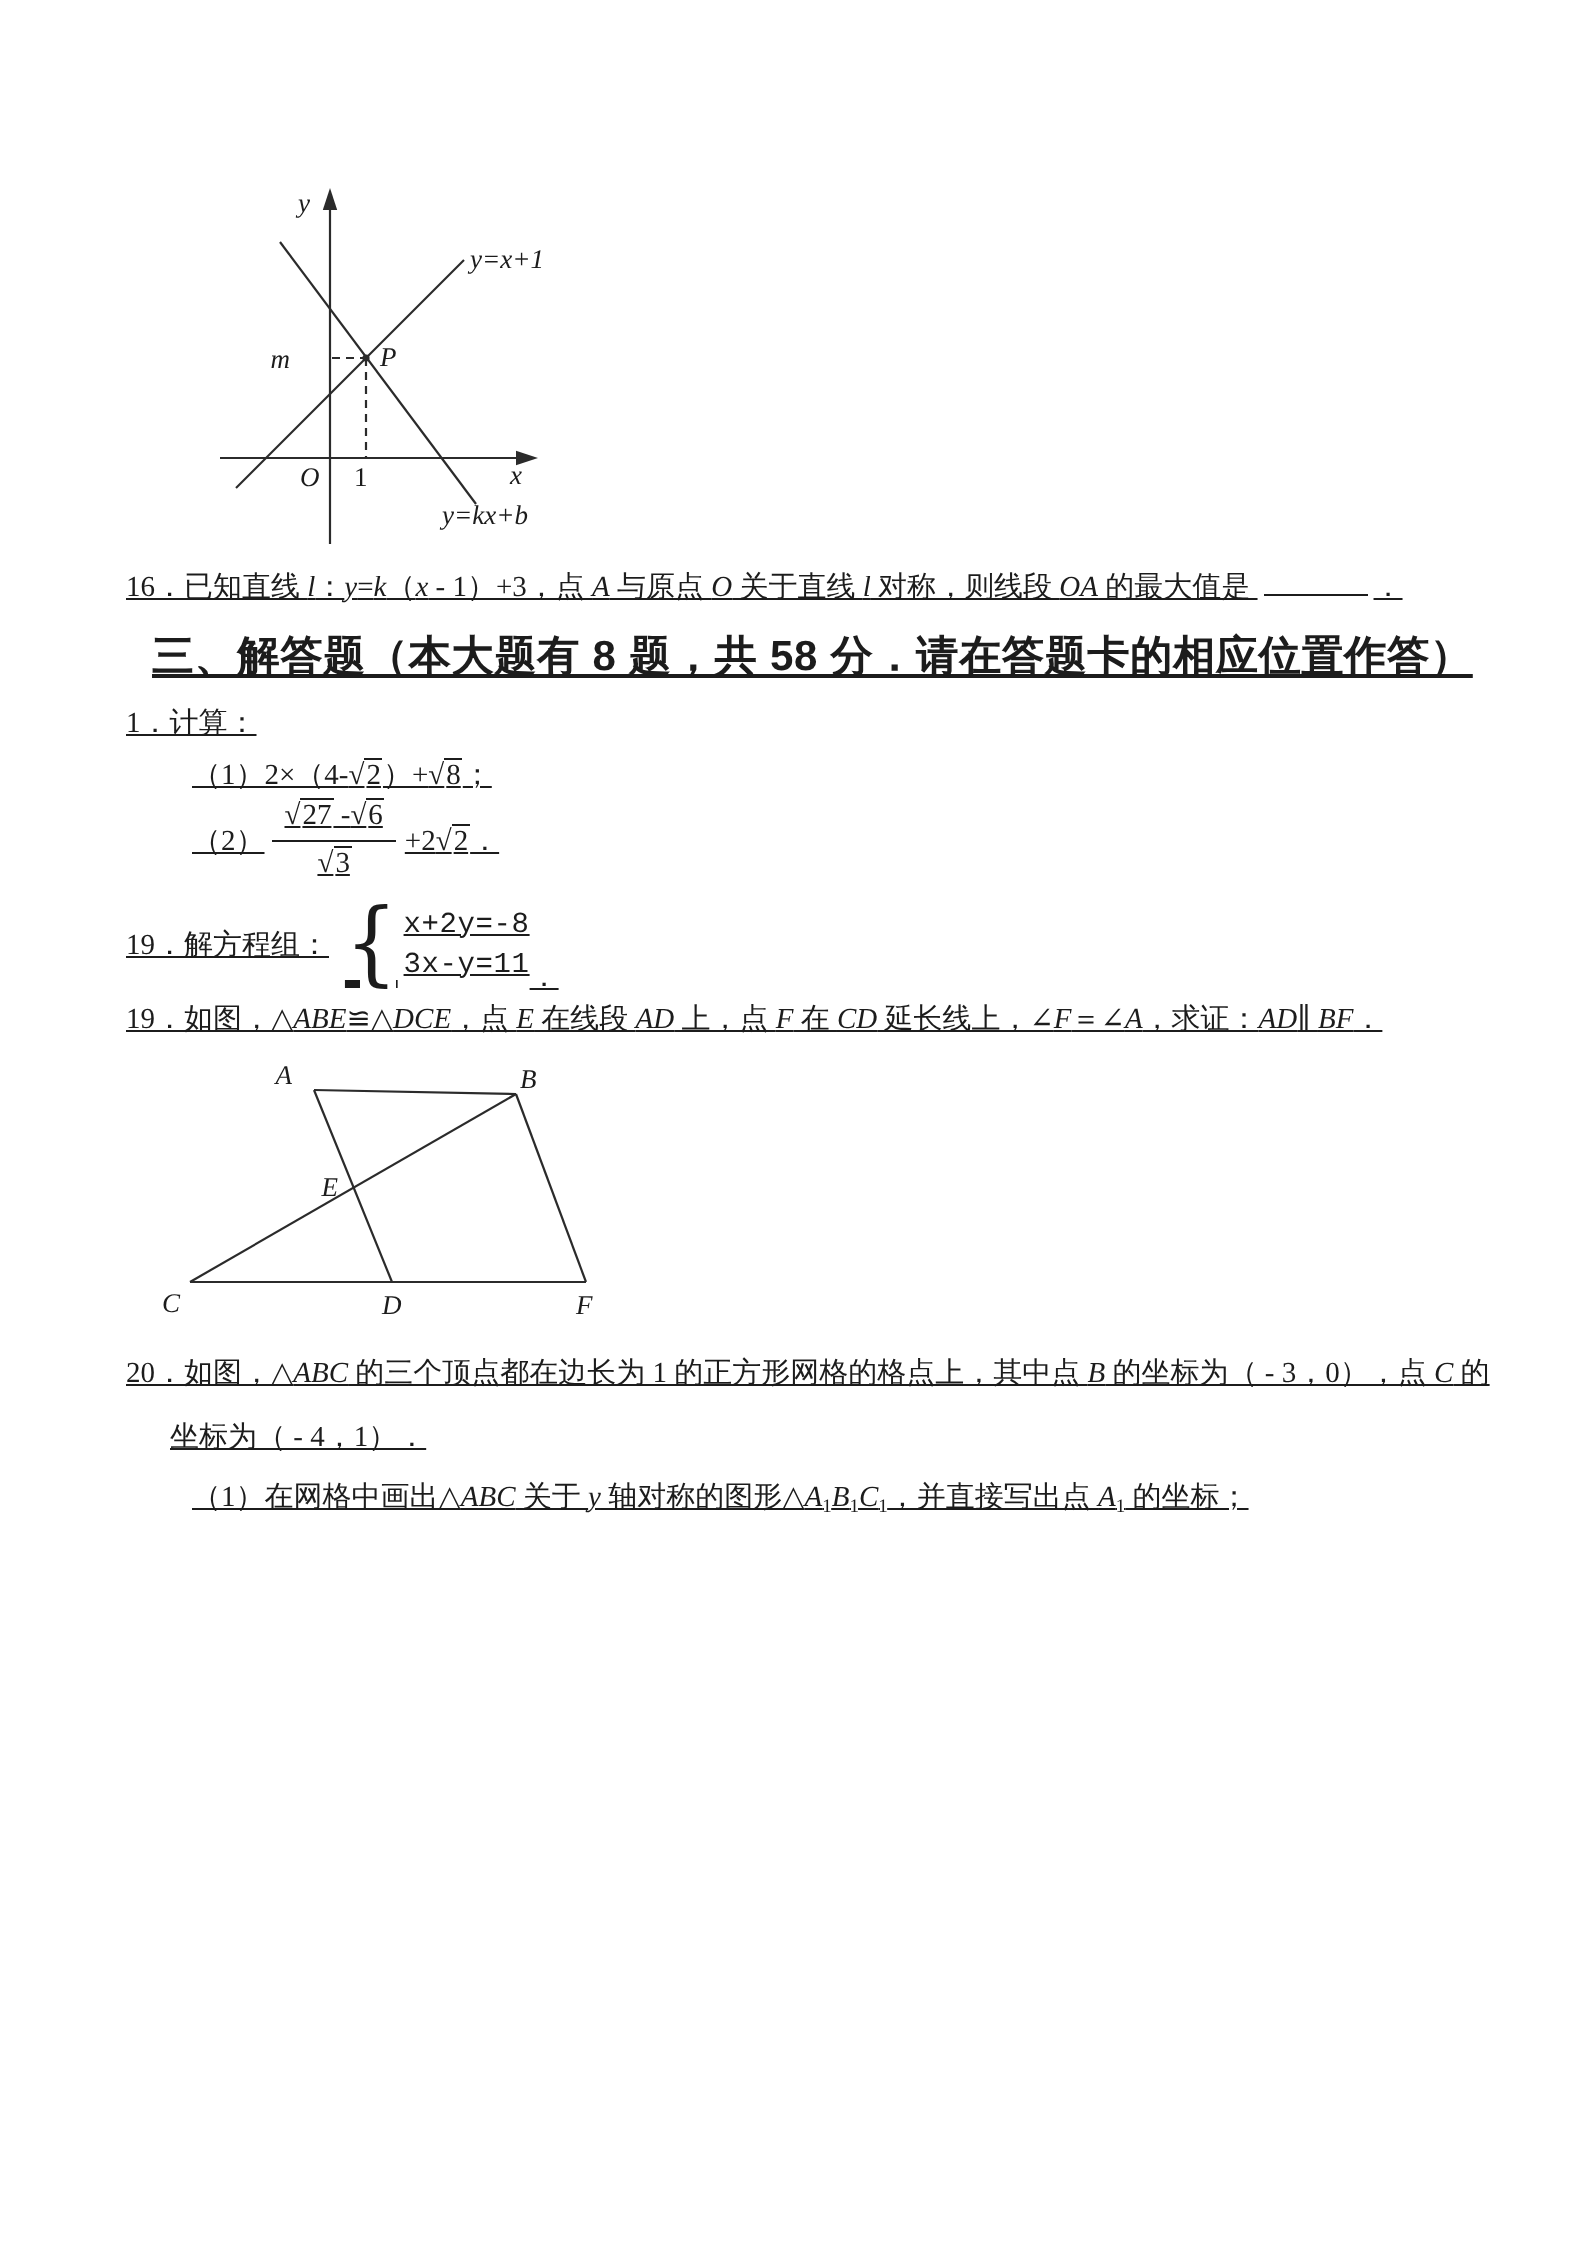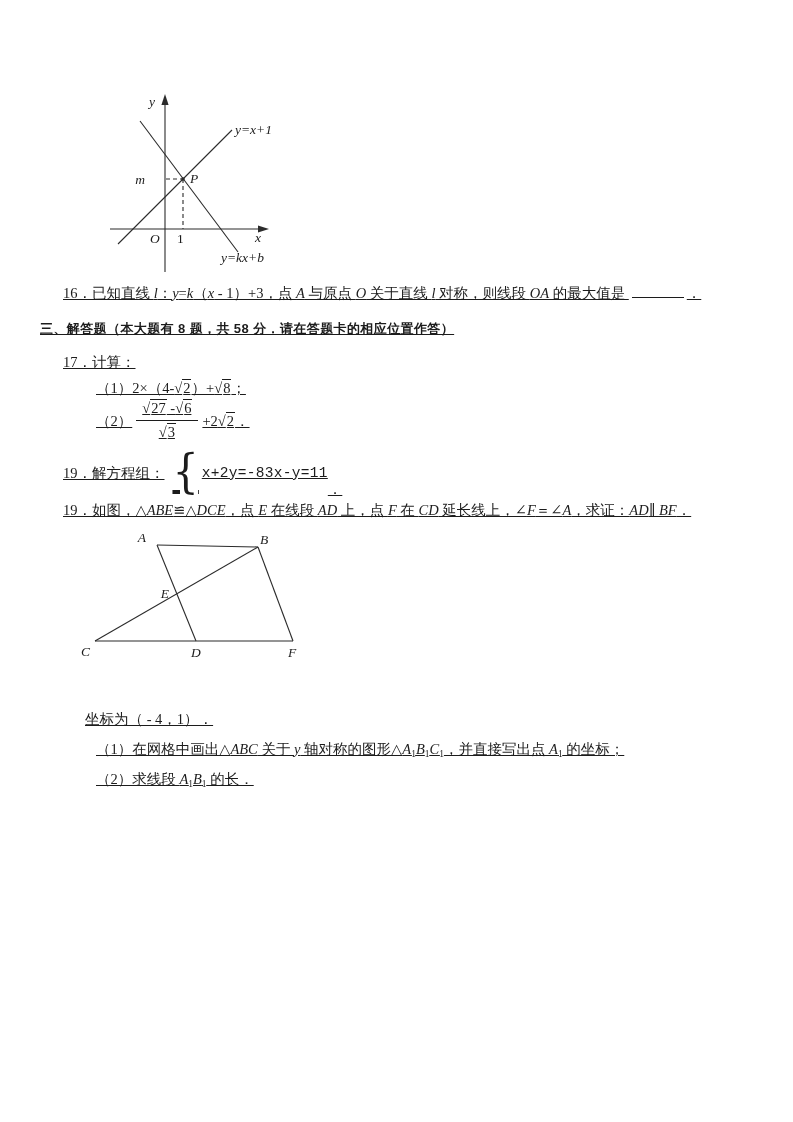--- a/index.html
+++ b/index.html
@@ -13,34 +13,35 @@
     overflow:hidden;
   }
   .line{position:absolute;white-space:nowrap;line-height:20px;text-decoration:underline;}
   .it{font-style:italic;font-family:"Liberation Serif","DejaVu Serif",serif;}
   .sub{font-size:9.5px;vertical-align:-3px;}
   .rad{border-top:1.1px solid currentColor;padding:0 1px;}
   .blank{display:inline-block;width:52px;height:14px;border-bottom:1.2px solid currentColor;margin:0 3px;}
   .bold-header{
     font-weight:bold;
     font-family:"Liberation Sans","DejaVu Sans",sans-serif;
-    font-size:13px;
+    font-size:21px;
     letter-spacing:0.4px;
+    margin-left:36px;
   }
   .frac-row{display:flex;align-items:center;}
   .frac{display:inline-flex;flex-direction:column;text-align:center;margin:0 4px;}
   .frac .num{padding:0 6px 2px;border-bottom:1.3px solid currentColor;line-height:19px;}
   .frac .den{padding:2px 6px 0;line-height:19px;}
   .sys-row{display:flex;align-items:center;}
   .brace{
     font-size:46px;font-weight:400;line-height:44px;
     font-family:"DejaVu Serif",serif;
     margin:0 2px 3px 6px;transform:scaleX(0.9);
   }
-  .eqs{display:inline-flex;justify-content:flex-end;}
+  .eqs{display:inline-flex;flex-direction:column;justify-content:flex-end;}
   .eq{
     font-family:"Liberation Mono","DejaVu Sans Mono",monospace;
     font-size:14.5px;line-height:20px;letter-spacing:0.3px;
   }
   .sys-period{align-self:flex-end;line-height:14px;}
   svg.fig{position:absolute;overflow:visible;}
   svg.fig line, svg.fig polyline{stroke:#2b2b2b;stroke-width:1.1;fill:none;}
   svg.fig .dash{stroke-dasharray:4 3;}
   svg.fig text{
     fill:#1c1c1c;font-size:13.5px;
@@ -75,21 +76,21 @@
     <text class="vit" x="40" y="96" text-anchor="end">m</text>
     <text class="vit" x="85" y="95">P</text>
     <text class="vit" x="130" y="46">y=x+1</text>
     <text class="vit" x="116" y="174">y=kx+b</text>
   </svg>
 
   <div class="line" style="left:63px;top:283px"><span>16．已知直线 </span><span class="it">l</span><span>：</span><span class="it">y</span><span>=</span><span class="it">k</span><span>（</span><span class="it">x</span><span> - 1）+3，点 </span><span class="it">A</span><span> 与原点 </span><span class="it">O</span><span> 关于直线 </span><span class="it">l</span><span> 对称，则线段 </span><span class="it">OA</span><span> 的最大值是 </span><span class="blank"></span><span>．</span></div>
 
   <div class="line bold-header" style="left:40px;top:319px">三、解答题（本大题有 8 题，共 58 分．请在答题卡的相应位置作答）</div>
 
-  <div class="line" style="left:63px;top:352px">17．计算：</div>
+  <div class="line" style="left:63px;top:352px">1．计算：</div>
   <div class="line" style="left:96px;top:378px"><span>（1）2×（4-</span><span>√</span><span class="rad">2</span><span>）+</span><span>√</span><span class="rad">8</span><span>；</span></div>
   <div class="line frac-row" style="left:96px;top:399px">
     <span>（2）</span>
     <span class="frac">
       <span class="num"><span>√</span><span class="rad">27</span><span> -</span><span>√</span><span class="rad">6</span></span>
       <span class="den"><span>√</span><span class="rad">3</span></span>
     </span>
     <span><span>+2</span><span>√</span><span class="rad">2</span><span>．</span></span>
   </div>
 
@@ -112,17 +113,17 @@
     <line x1="15" y1="111" x2="213" y2="111"></line>
     <line x1="178" y1="17" x2="213" y2="111"></line>
     <text class="vit" x="66" y="12" text-anchor="end">A</text>
     <text class="vit" x="180" y="14">B</text>
     <text class="vit" x="1" y="126">C</text>
     <text class="vit" x="111" y="127">D</text>
     <text class="vit" x="89" y="68" text-anchor="end">E</text>
     <text class="vit" x="208" y="127">F</text>
   </svg>
 
+  <div class="line" style="left:63px;top:677px"><span>20．如图，△</span><span class="it">ABC</span><span> 的三个顶点都在边长为 1 的正方形网格的格点上，其中点 </span><span class="it">B</span><span> 的坐标为（ - 3，0），点 </span><span class="it">C</span><span> 的</span></div>
   <div class="line" style="left:85px;top:709px"><span>坐标为（ - 4，1）．</span></div>
   <div class="line" style="left:96px;top:739px"><span>（1）在网格中画出△</span><span class="it">ABC</span><span> 关于 </span><span class="it">y</span><span> 轴对称的图形△</span><span class="it">A</span><span class="sub">1</span><span class="it">B</span><span class="sub">1</span><span class="it">C</span><span class="sub">1</span><span>，并直接写出点 </span><span class="it">A</span><span class="sub">1</span><span> 的坐标；</span></div>
-  <div class="line" style="left:96px;top:769px"><span>（2）求线段 </span><span class="it">A</span><span class="sub">1</span><span class="it">B</span><span class="sub">1</span><span> 的长．</span></div>
 
 </div>
 
 </body></html>

